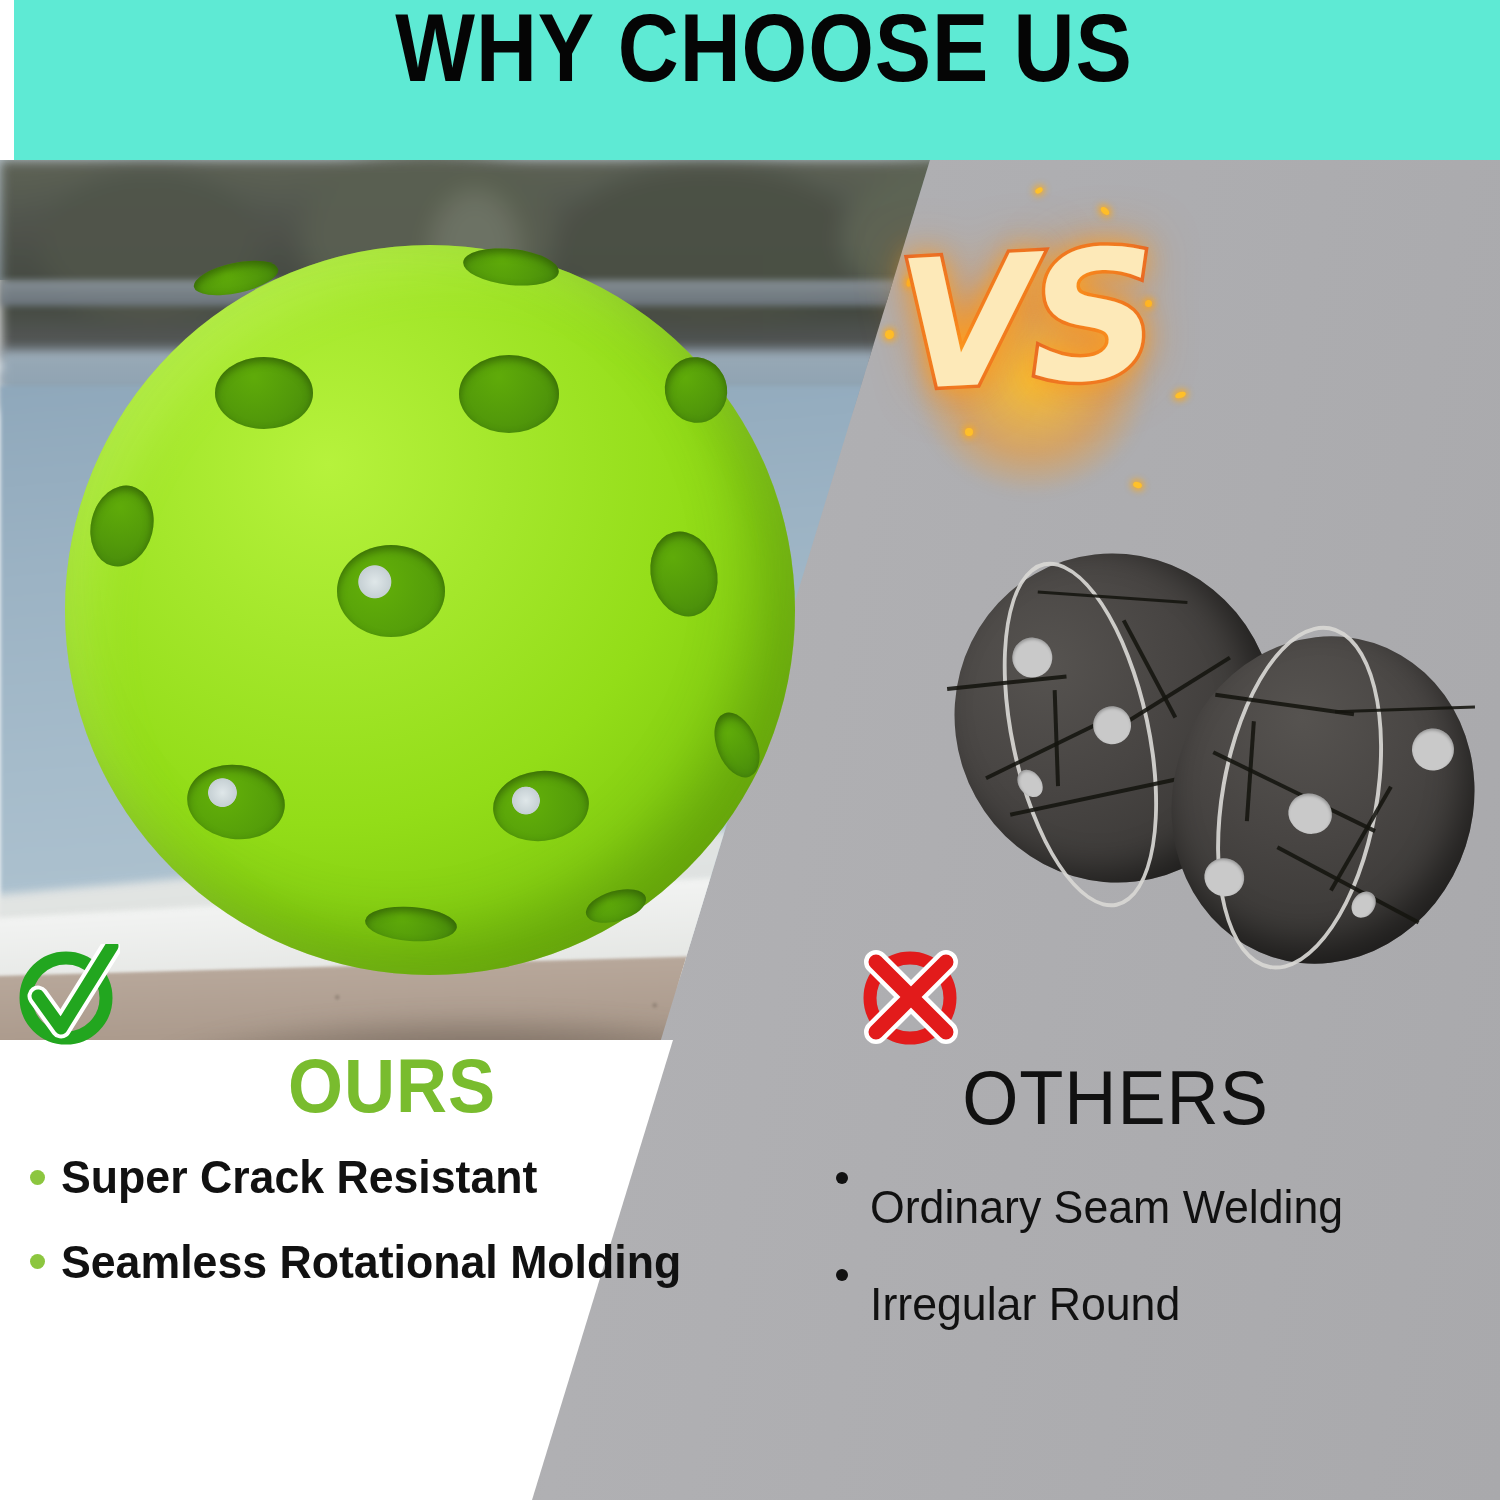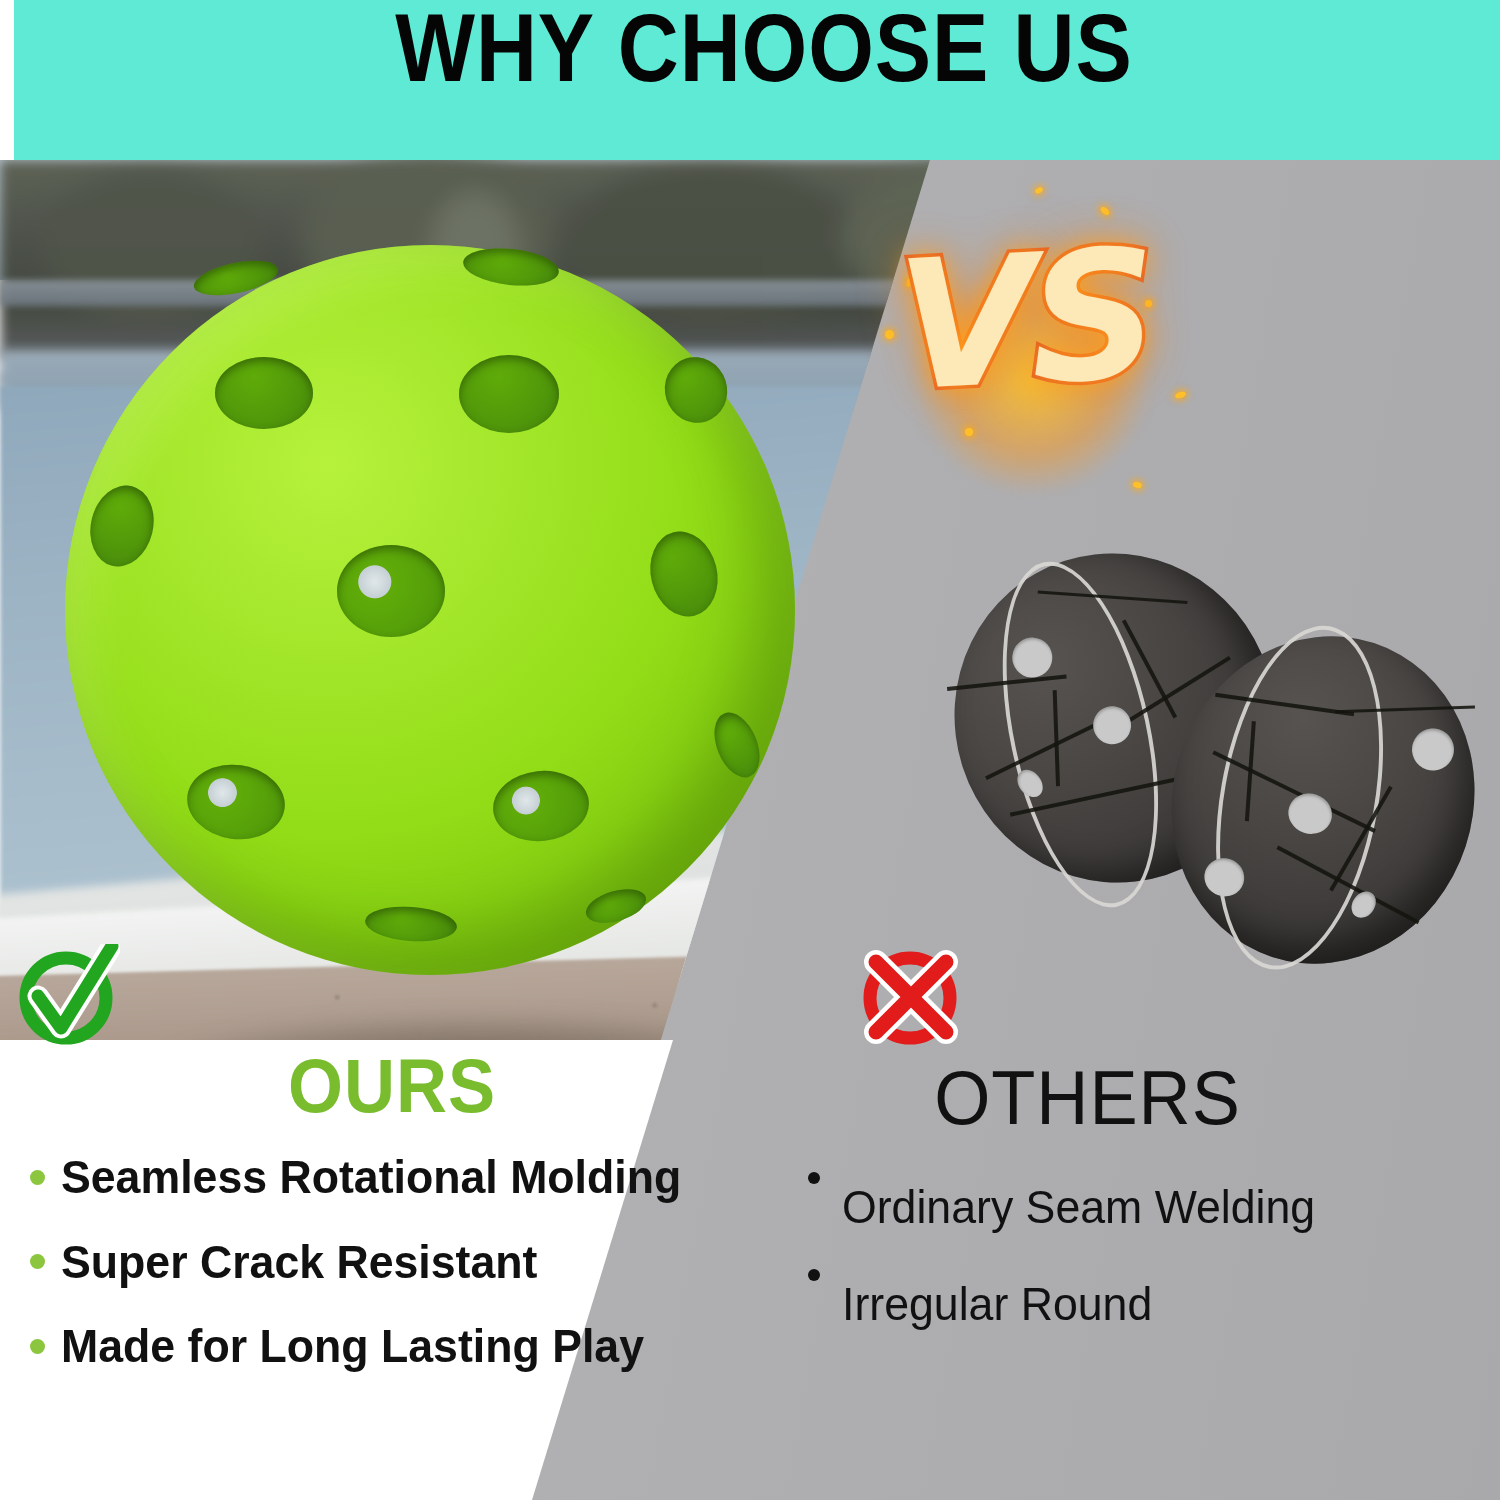--- a/index.html
+++ b/index.html
@@ -97,21 +97,21 @@
   .ours-col{position:absolute;left:0;top:1046px;width:760px;z-index:30;margin-left:12px;}
   .ours-title{text-align:center;font-size:76px;font-weight:bold;color:#79BC2E;line-height:1.05;
        letter-spacing:1px;transform:scaleX(.93);}
   .ours-list{list-style:none;margin:26px 0 0 0;padding:0;}
   .ours-list li{display:flex;align-items:center;margin:0 0 34px 0;padding-left:18px;}
   .gdot{width:15px;height:15px;border-radius:50%;background:#8CC63F;flex:0 0 auto;margin-right:16px;}
   .ours-list .txt{font-size:47px;font-weight:bold;color:#111;line-height:1.08;
        transform:scaleX(.95);transform-origin:left center;white-space:nowrap;}
 
   
-  .others-col{position:absolute;left:766px;top:1058px;width:700px;z-index:30;}
+  .others-col{position:absolute;left:794px;top:1058px;width:700px;z-index:30;}
   .others-title{text-align:center;font-size:76px;font-weight:normal;color:#111;line-height:1.05;
        letter-spacing:1px;transform:scaleX(.95);padding-right:60px;}
   .others-list{list-style:none;margin:44px 0 0 42px;padding:0;}
   .others-list li{display:flex;align-items:flex-start;margin:0 0 48px 0;}
   .kdot{width:12px;height:12px;border-radius:50%;background:#111;flex:0 0 auto;margin-right:22px;
        position:relative;top:-10px;}
   .others-list .txt{font-size:47px;font-weight:normal;color:#111;line-height:1.05;
        transform:scaleX(.95);transform-origin:left center;white-space:nowrap;}
 
   
@@ -223,29 +223,25 @@
       <path d="M18 18 L88 88 M88 18 L18 88" fill="none" stroke="#ffffff" stroke-width="24" stroke-linecap="round"></path>
       <path d="M18 18 L88 88 M88 18 L18 88" fill="none" stroke="#E21B1B" stroke-width="15" stroke-linecap="round"></path>
     </svg>
   </div>
 
   <div class="ours-col">
     <div class="ours-title">OURS</div>
     <ul class="ours-list">
       <li>
         <span class="gdot"></span>
+        <span class="txt">Super Crack Resistant</span>
+      </li>
+      <li>
+        <span class="gdot"></span>
         <span class="txt">Seamless Rotational Molding</span>
-      </li>
-      <li>
-        <span class="gdot"></span>
-        <span class="txt">Super Crack Resistant</span>
-      </li>
-      <li>
-        <span class="gdot"></span>
-        <span class="txt">Made for Long Lasting Play</span>
       </li>
     </ul>
   </div>
 
   <div class="others-col">
     <div class="others-title">OTHERS</div>
     <ul class="others-list">
       <li>
         <span class="kdot"></span>
         <span class="txt">Ordinary Seam Welding</span>

